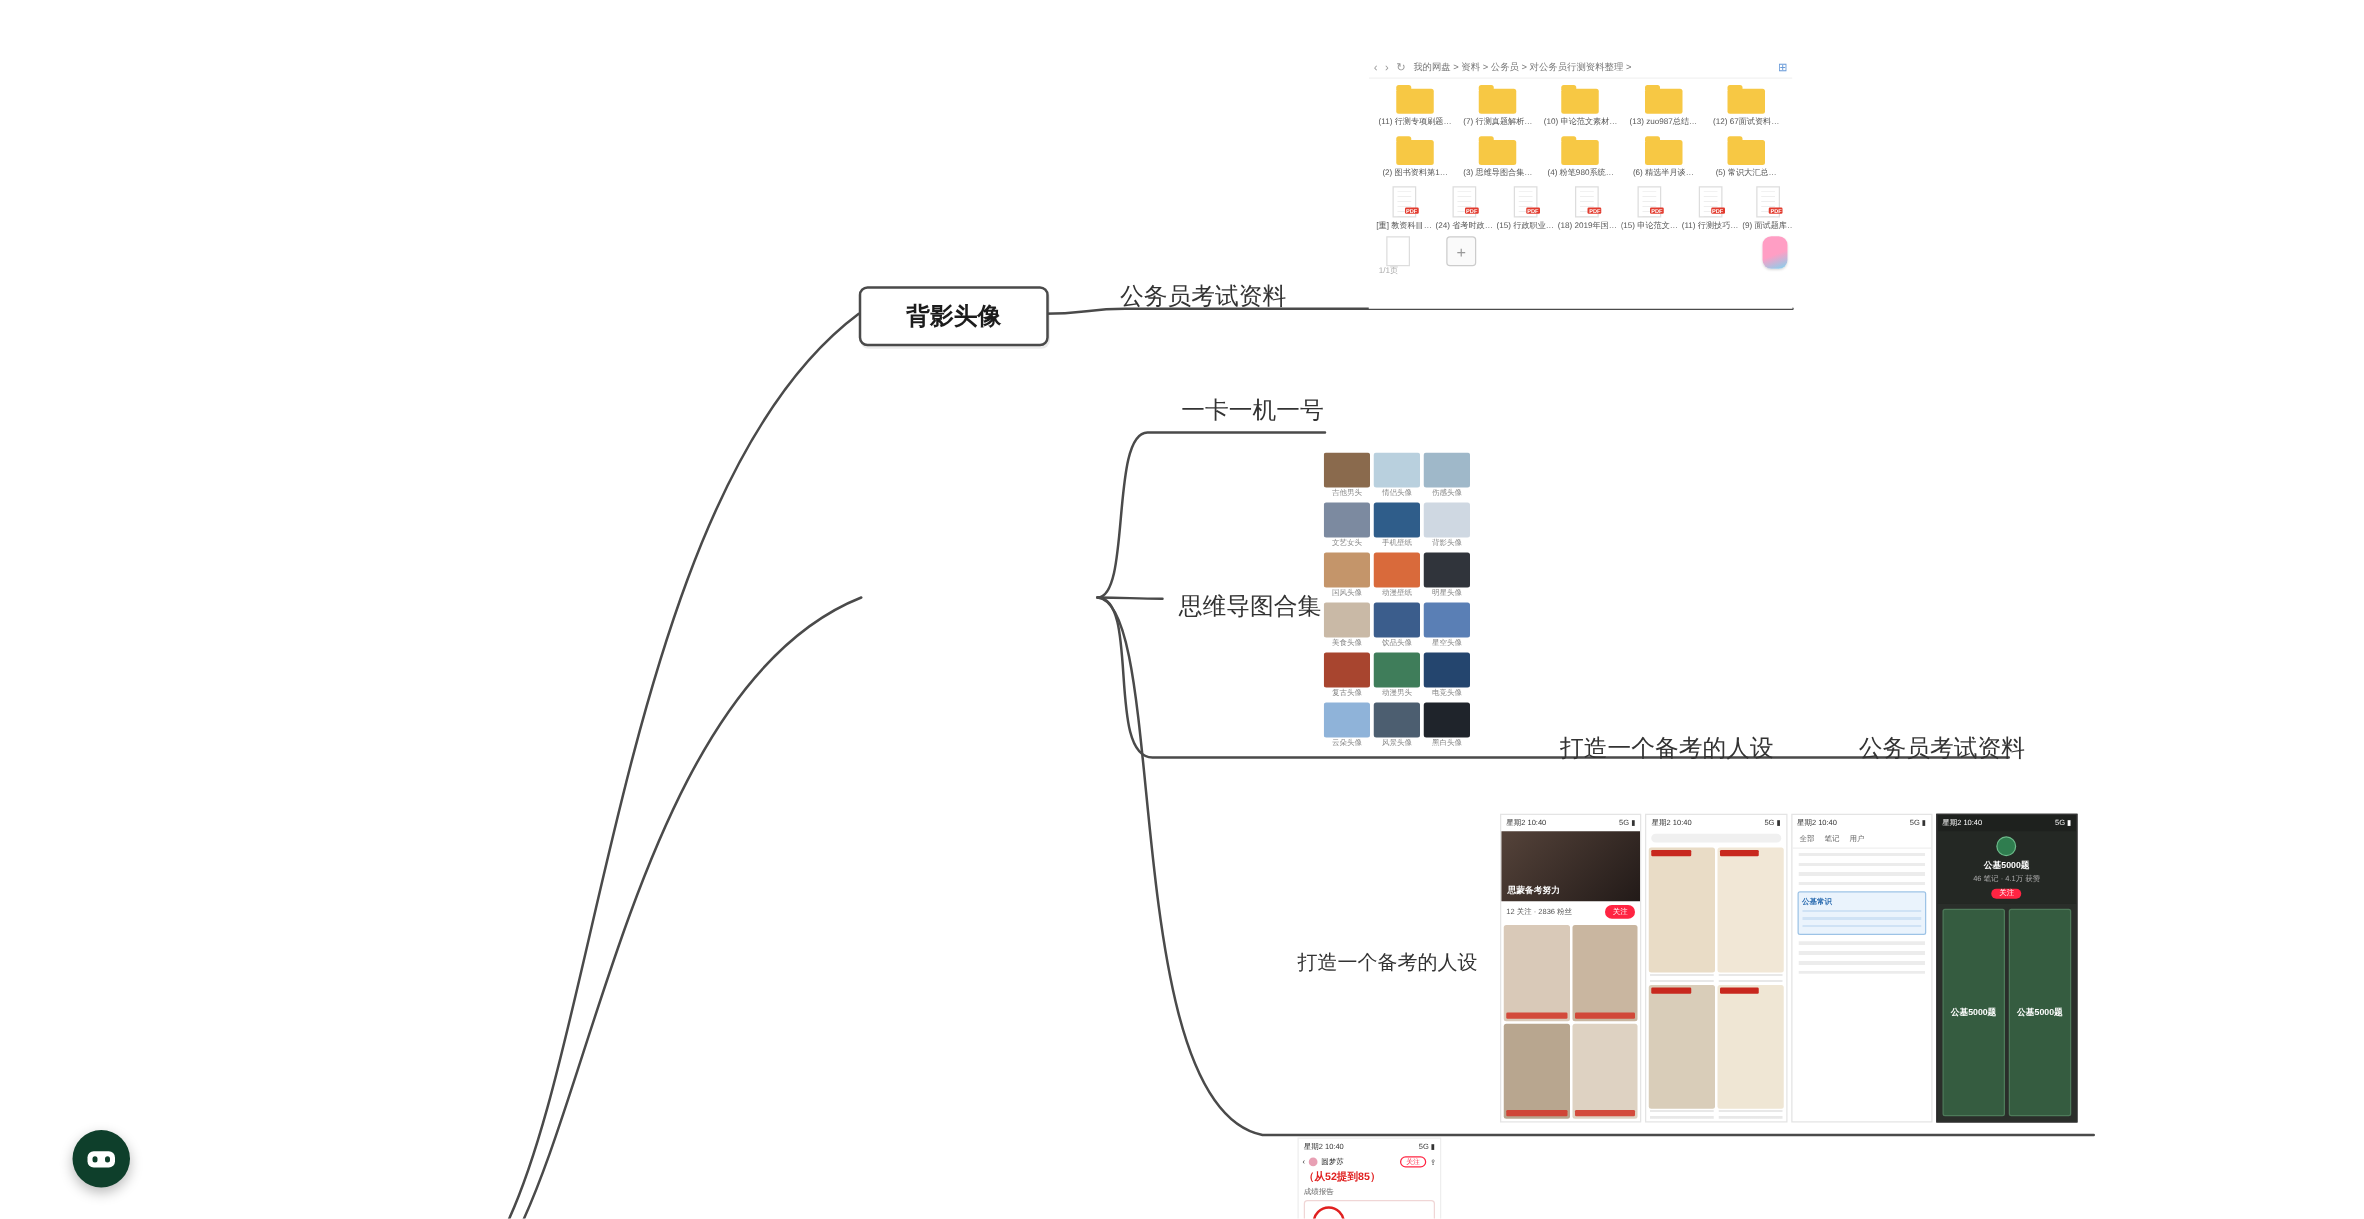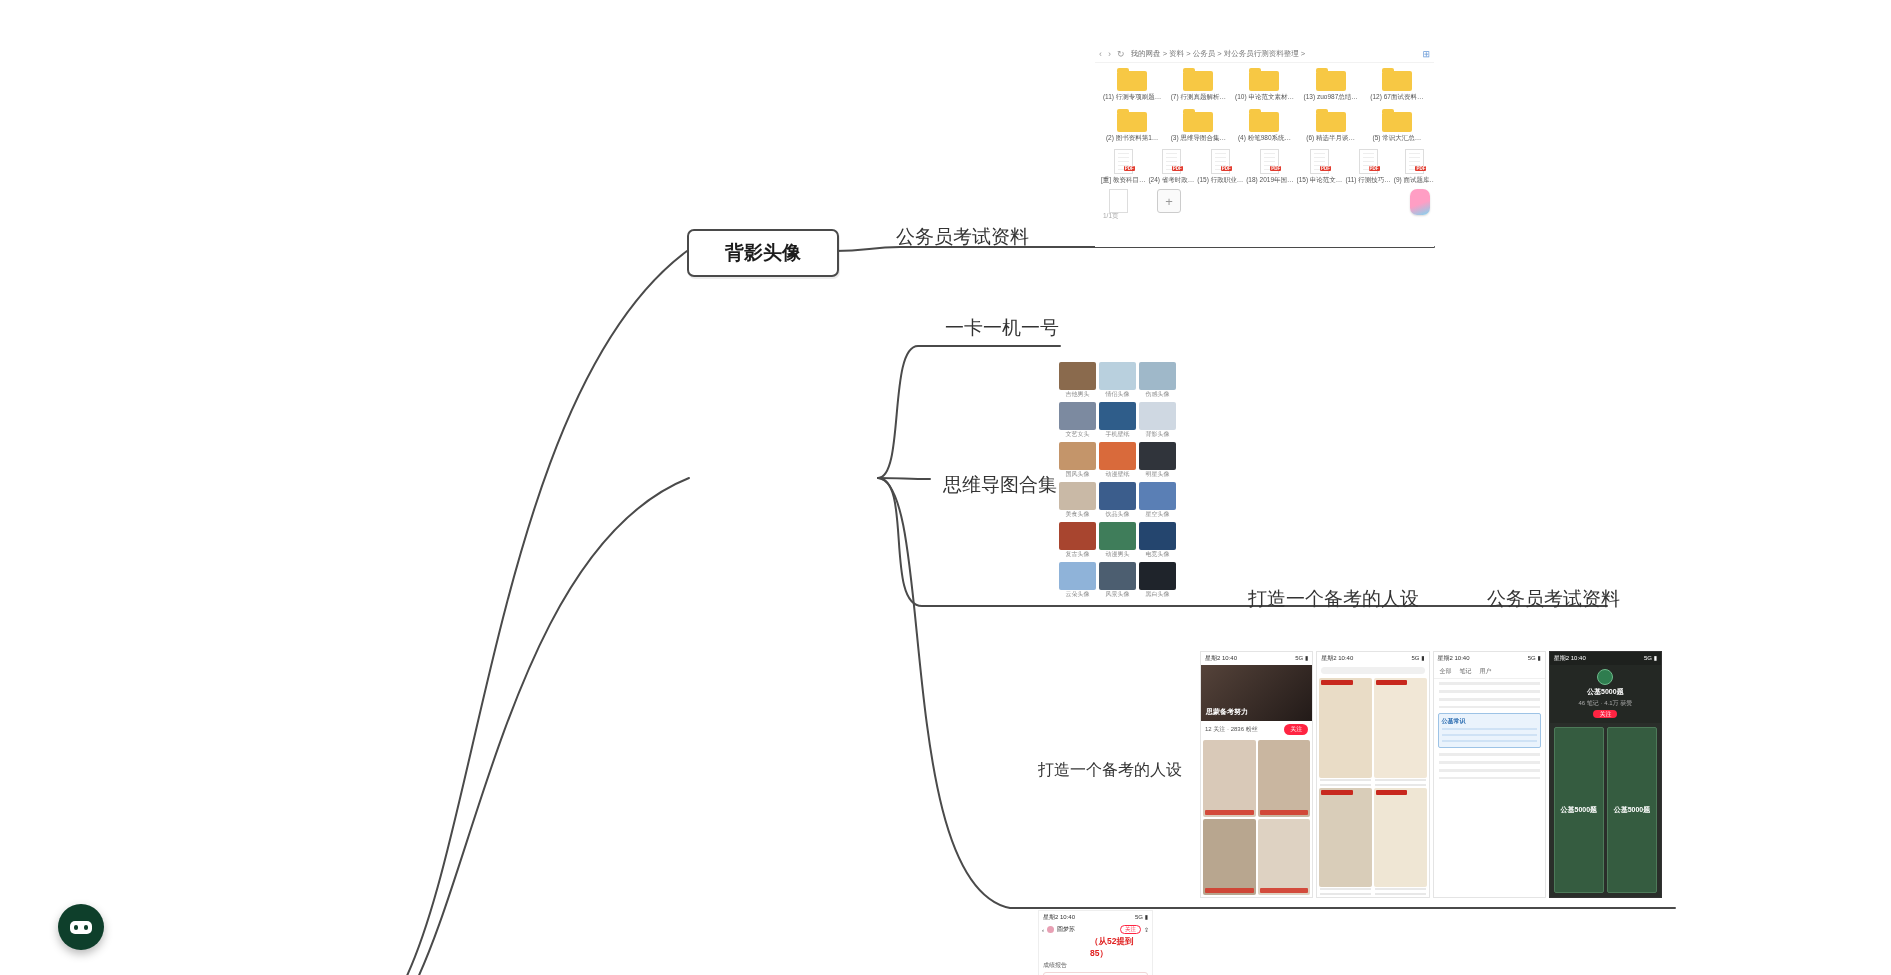--- a/index.html
+++ b/index.html
@@ -84,21 +84,21 @@
   .p4-body{flex:1;background:#2a2e2a;display:grid;grid-template-columns:1fr 1fr;gap:3px;padding:4px;}
   .book{background:#355c40;border-radius:2px;display:flex;align-items:center;justify-content:center;
         color:#fff;font-size:7px;font-weight:bold;text-align:center;border:1px solid #4d7a59;}
 
   
   .bshot{position:absolute;left:1038px;top:910px;width:113px;height:70px;background:#fff;border:1px solid #eee;
          overflow:hidden;font-size:6px;color:#333;}
   .b-nav{display:flex;align-items:center;gap:3px;padding:1px 3px;}
   .b-avatar{width:7px;height:7px;border-radius:50%;background:#e8a0b4;}
   .b-follow{margin-left:auto;border:1px solid #ff2442;color:#ff2442;border-radius:6px;padding:0 4px;font-size:5.5px;}
-  .b-title{color:#e02020;font-weight:bold;font-size:8.5px;padding:1px 4px;margin-left:47px;}
+  .b-title{color:#e02020;font-weight:bold;font-size:8.5px;padding:1px 4px;}
   .b-tab{padding:0 4px;color:#666;font-size:6px;}
   .b-card{margin:2px 4px;border:1px solid #f0d6d6;border-radius:3px;height:30px;position:relative;background:#fff;}
   .b-score{position:absolute;left:6px;top:4px;width:22px;height:22px;border-radius:50%;border:2px solid #e02020;
            color:#e02020;font-weight:bold;font-size:7px;display:flex;align-items:center;justify-content:center;}
 
   
   .fab{position:absolute;left:58px;top:904px;width:46px;height:46px;border-radius:50%;background:#0e3f2b;
        box-shadow:0 4px 10px rgba(0,0,0,.28);display:flex;align-items:center;justify-content:center;cursor:pointer;}
   .bot{width:22px;height:13px;background:#fff;border-radius:5px;position:relative;}
   .bot::before,.bot::after{content:"";position:absolute;top:4px;width:4px;height:5px;background:#0e3f2b;border-radius:2px;}

